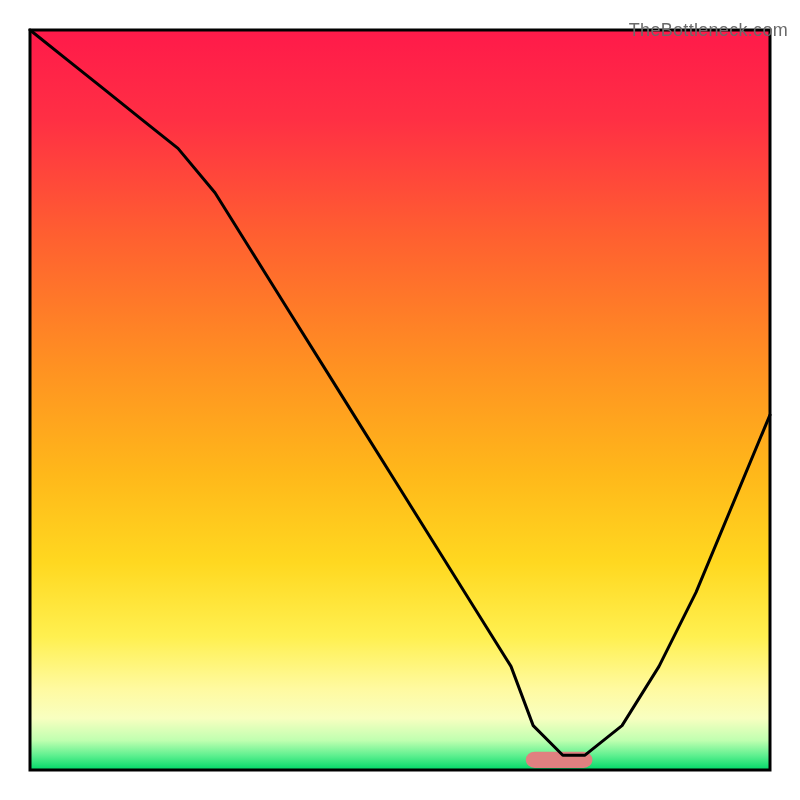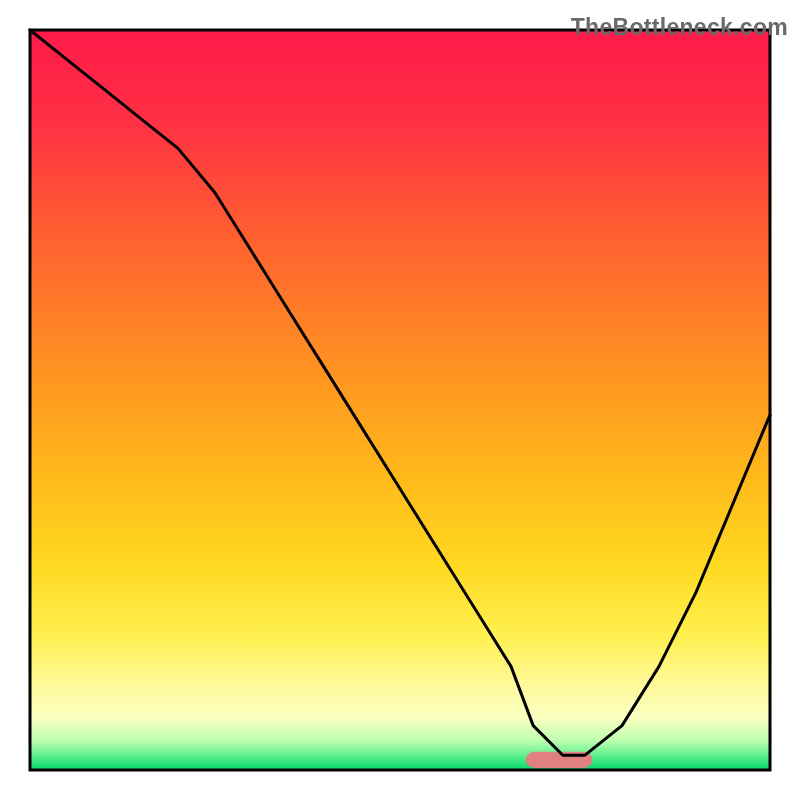--- a/index.html
+++ b/index.html
@@ -10,24 +10,24 @@
     background: #ffffff;
     font-family: Arial, sans-serif;
   }
   .chart-container {
     position: relative;
     width: 800px;
     height: 800px;
   }
   .watermark {
     position: absolute;
-    top: 14px;
+    top: 20px;
     right: 12px;
-    font-size: 23px;
-    font-weight: bold;
+    font-size: 18px;
+    font-weight: normal;
     color: #6a6a6a;
     z-index: 10;
     letter-spacing: 0.3px;
   }
   svg {
     display: block;
   }
 </style>
 </head>
 <body>

